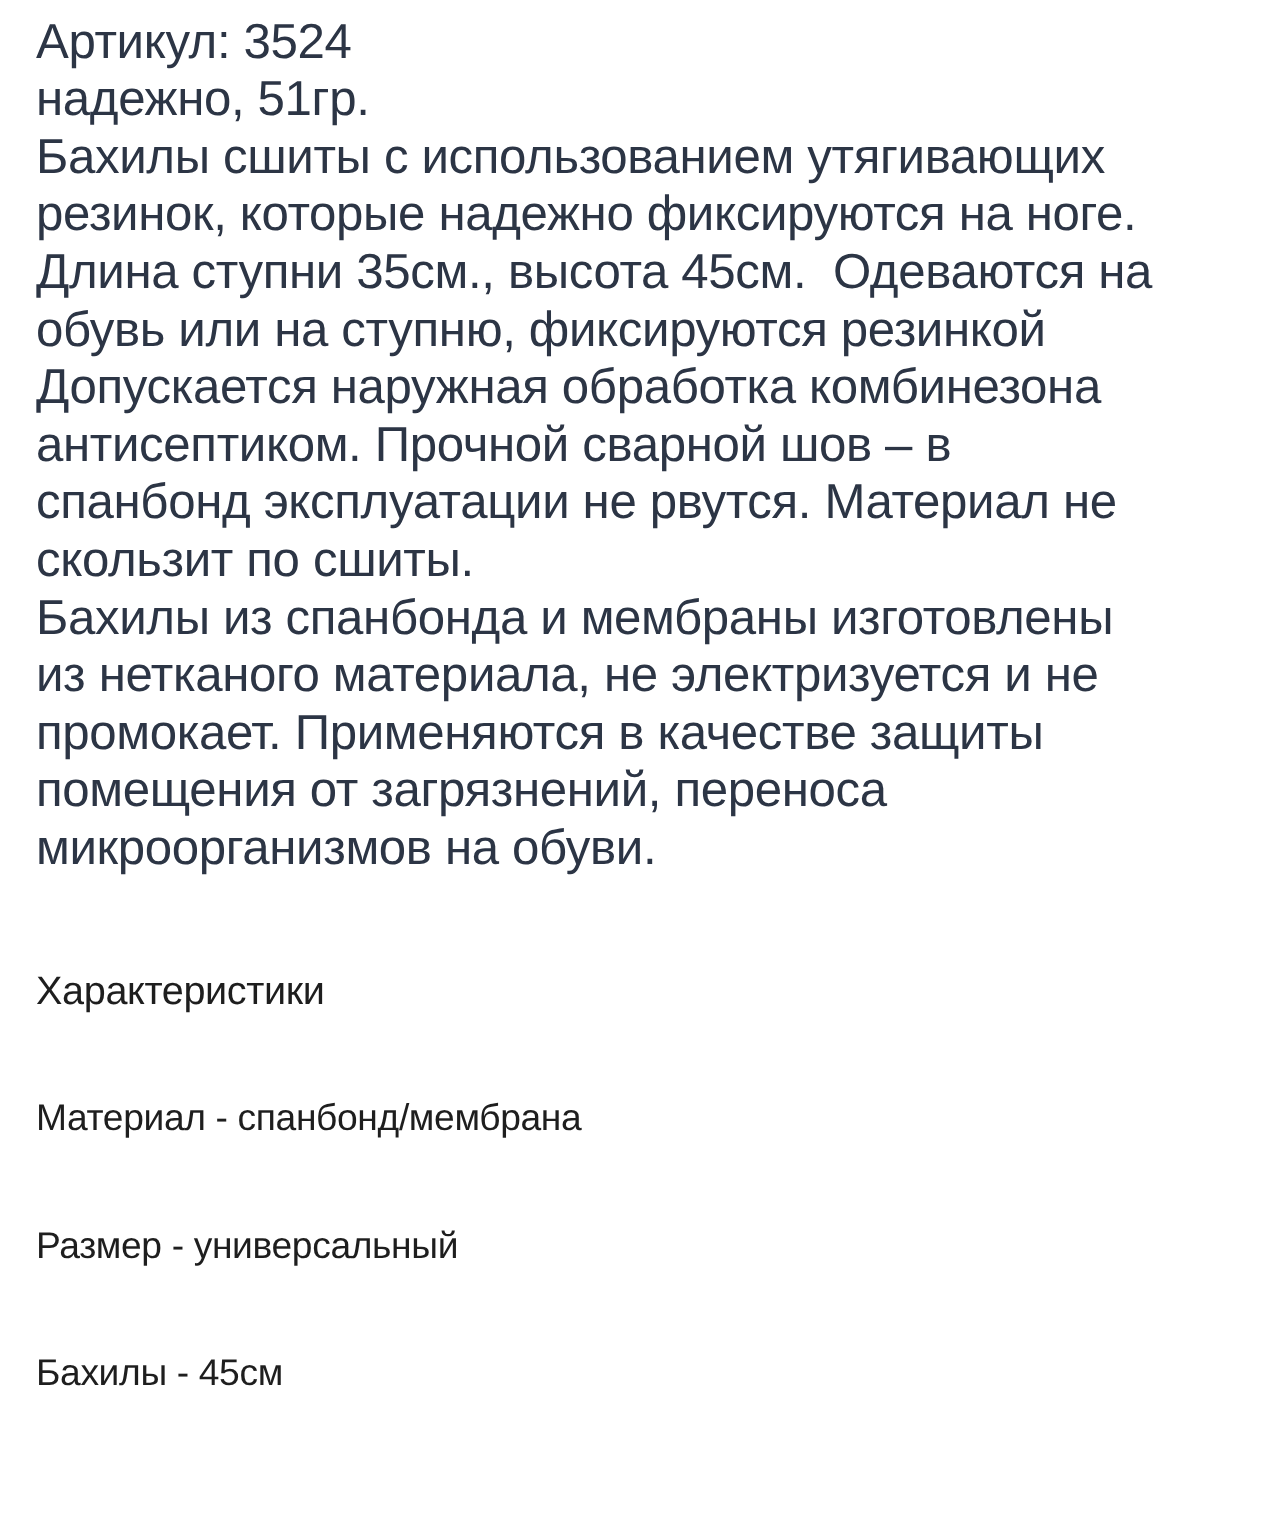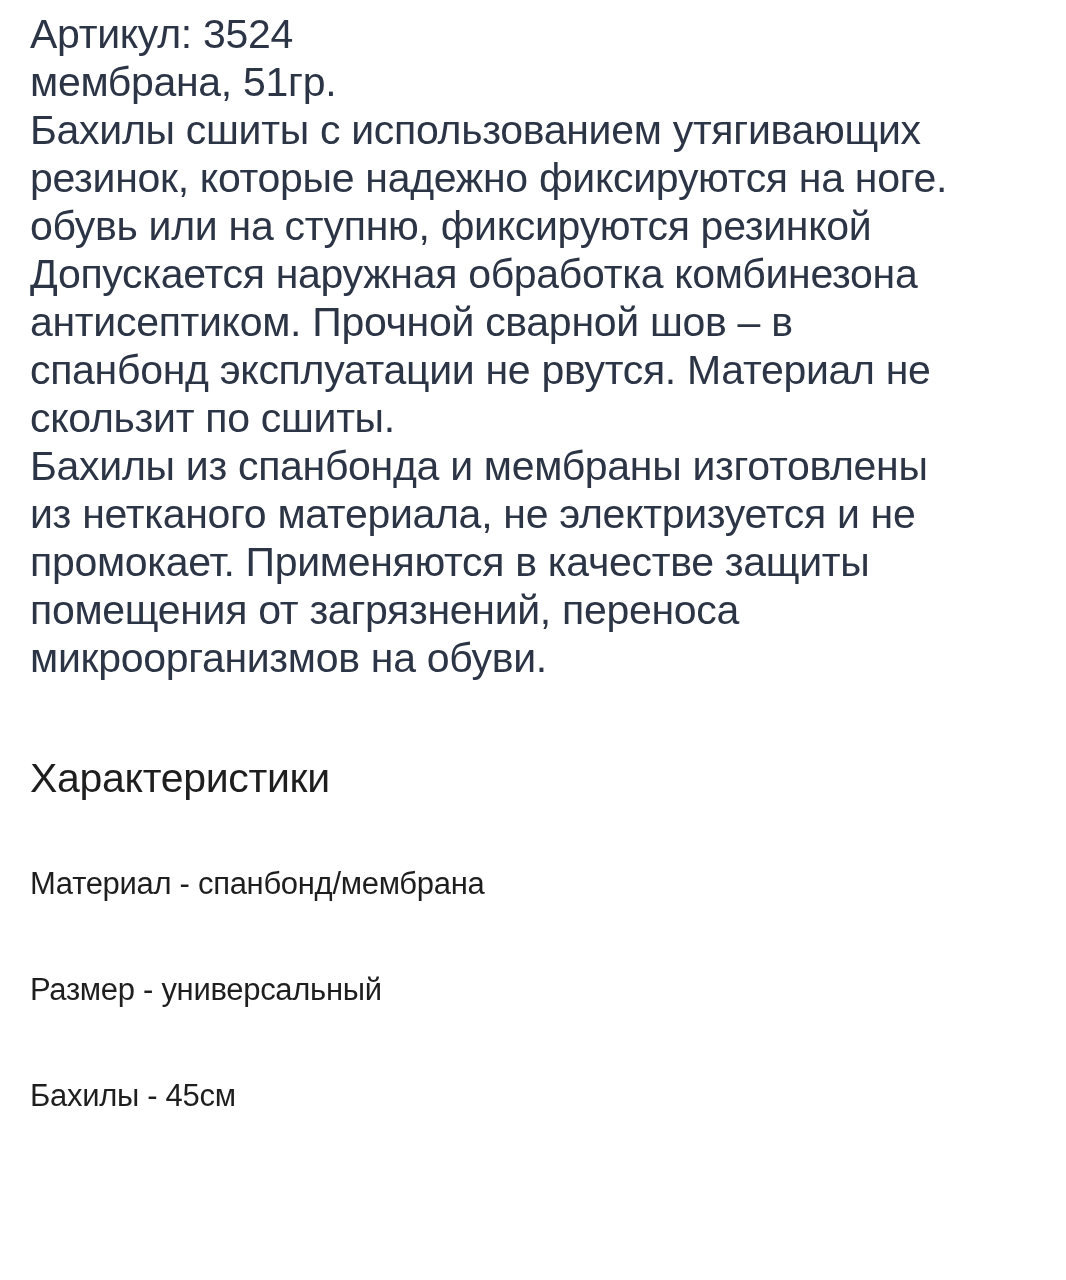--- a/index.html
+++ b/index.html
@@ -18,21 +18,21 @@
     padding: 10px 32px 0 30px;
   }
   .line {
     font-size: 41px;
     line-height: 48px;
     letter-spacing: -0.3px;
     white-space: pre;
     color: #2c3545;
   }
   .spec-heading {
-    font-size: 41px;
+    font-size: 33px;
     line-height: 48px;
     letter-spacing: -0.3px;
     font-weight: 400;
     margin: 72px 0 0 0;
     white-space: pre;
     color: #1e1e1e;
   }
   .spec-item {
     font-size: 31px;
     line-height: 48px;
@@ -41,23 +41,24 @@
     white-space: pre;
     color: #1e1e1e;
   }
 </style>
 </head>
 <body>
 
 <div class="page">
   <div>
       <div class="line">Артикул: 3524</div>
-      <div class="line">мембрана, 51гр.</div>
+      <div class="line">надежно, 51гр.</div>
       <div class="line">Бахилы сшиты с использованием утягивающих</div>
       <div class="line">резинок, которые надежно фиксируются на ноге.</div>
+      <div class="line">Длина ступни 35см., высота 45см.  Одеваются на</div>
       <div class="line">обувь или на ступню, фиксируются резинкой</div>
       <div class="line">Допускается наружная обработка комбинезона</div>
       <div class="line">антисептиком. Прочной сварной шов – в</div>
       <div class="line">спанбонд эксплуатации не рвутся. Материал не</div>
       <div class="line">скользит по сшиты.</div>
       <div class="line">Бахилы из спанбонда и мембраны изготовлены</div>
       <div class="line">из нетканого материала, не электризуется и не</div>
       <div class="line">промокает. Применяются в качестве защиты</div>
       <div class="line">помещения от загрязнений, переноса</div>
       <div class="line">микроорганизмов на обуви.</div>

